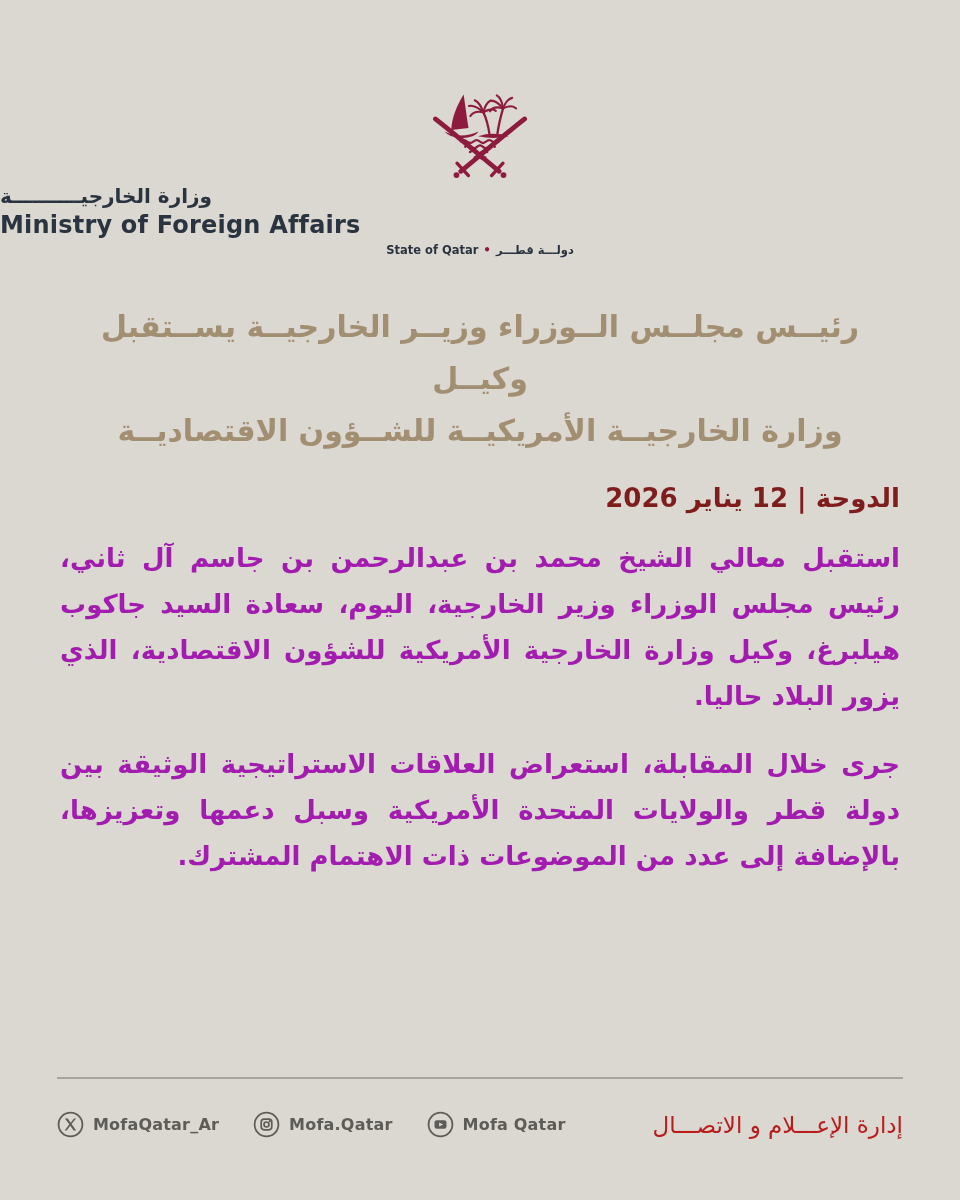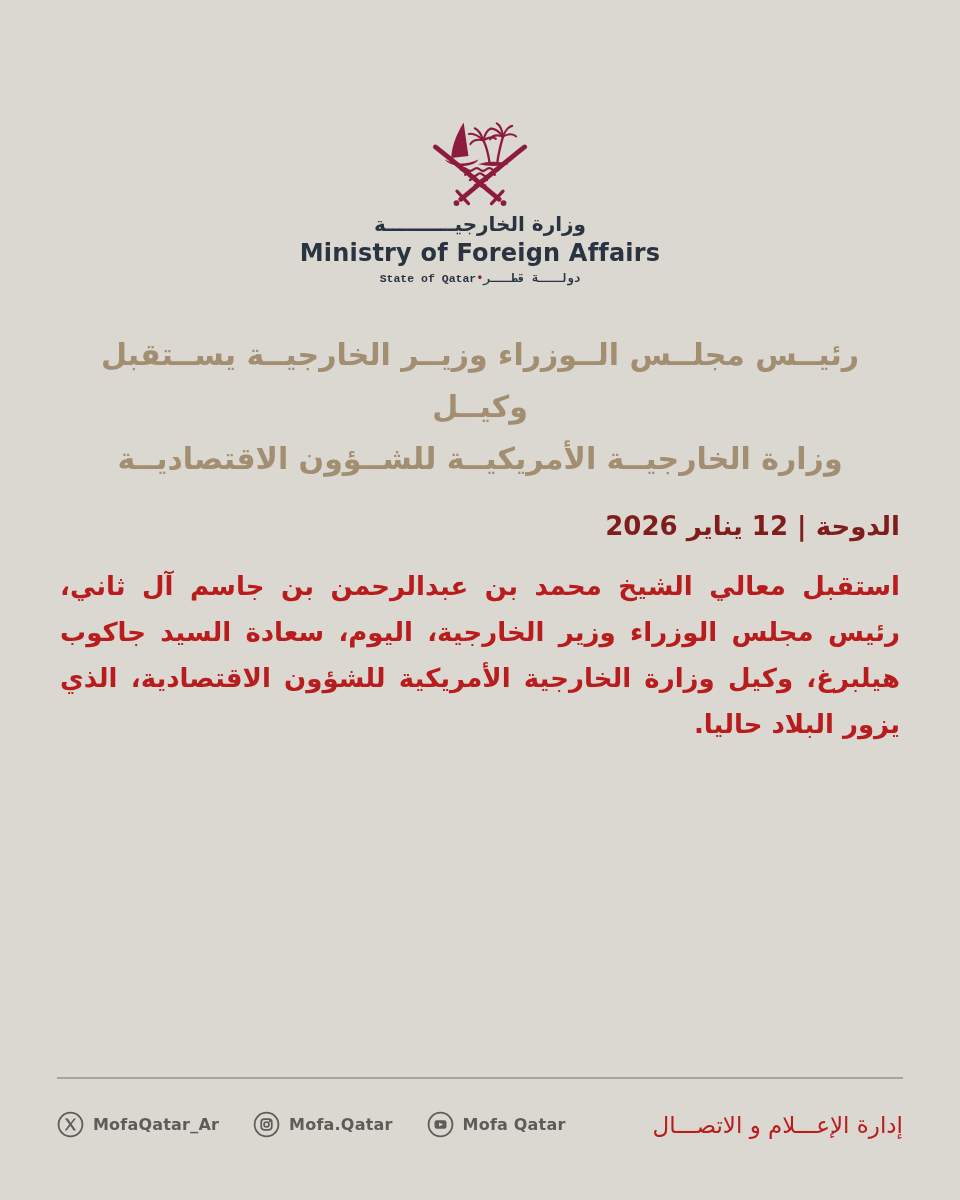--- a/index.html
+++ b/index.html
@@ -9,24 +9,23 @@
   .page {
     position: relative;
     width: 960px;
     height: 1200px;
     background: #dbd7d1;
     overflow: hidden;
   }
 
   
   .header {
-    padding-top: 62px;
-    text-align: center;
-    color: #2a3440;
-    margin-top: 48px;
+    padding-top: 82px;
+    text-align: left;
+    color: #2a3440;
   }
   .emblem { display: block; margin: 0 auto; }
   .logo-ar {
     margin-top: 6px;
     font-size: 20px;
     font-weight: bold;
     direction: rtl;
     color: #2a3440;
   }
   .logo-en {
@@ -37,21 +36,21 @@
     color: #2a3440;
   }
   .logo-state {
     margin-top: 4px;
     font-size: 11.5px;
     font-weight: bold;
     color: #2a3440;
     display: flex;
     justify-content: center;
     align-items: center;
-    font-family: Liberation Mono, monospace;
+    gap: 5px;
   }
   .logo-state .dot { color: #8d1b3d; font-size: 12px; }
 
   
   .article {
     padding: 0 60px;
   }
   .article-title {
     margin-top: 44px;
     direction: rtl;
@@ -71,21 +70,21 @@
     color: #7f1d1d;
   }
   .body-paragraph {
     margin-top: 22px;
     direction: rtl;
     text-align: justify;
     text-align-last: right;
     font-size: 26px;
     font-weight: bold;
     line-height: 46px;
-    color: #b91c1c;
+    color: #a21caf;
   }
 
   
   .footer {
     position: absolute;
     left: 57px;
     right: 57px;
     top: 1077px;
   }
   .footer-divider {
@@ -181,20 +180,21 @@
       <span class="dot">•</span>
       <span>دولـــة قطـــر</span>
     </div>
   </header>
 
   <main class="article">
     <h1 class="article-title">رئيــس مجلــس الــوزراء وزيــر الخارجيــة يســتقبل وكيــل
 وزارة الخارجيــة الأمريكيــة للشــؤون الاقتصاديــة</h1>
     <div class="dateline">الدوحة | 12 يناير 2026</div>
     <p class="body-paragraph">استقبل معالي الشيخ محمد بن عبدالرحمن بن جاسم آل ثاني، رئيس مجلس الوزراء وزير الخارجية، اليوم، سعادة السيد جاكوب هيلبرغ، وكيل وزارة الخارجية الأمريكية للشؤون الاقتصادية، الذي يزور البلاد حاليا.</p>
+    <p class="body-paragraph">جرى خلال المقابلة، استعراض العلاقات الاستراتيجية الوثيقة بين دولة قطر والولايات المتحدة الأمريكية وسبل دعمها وتعزيزها، بالإضافة إلى عدد من الموضوعات ذات الاهتمام المشترك.</p>
   </main>
 
   <footer class="footer">
     <hr class="footer-divider">
     <div class="footer-row">
 
       <div class="social-list">
 
         <div class="social-item">
           <svg width="27" height="27" viewBox="0 0 24 24" fill="none" stroke="#5d5c57">

